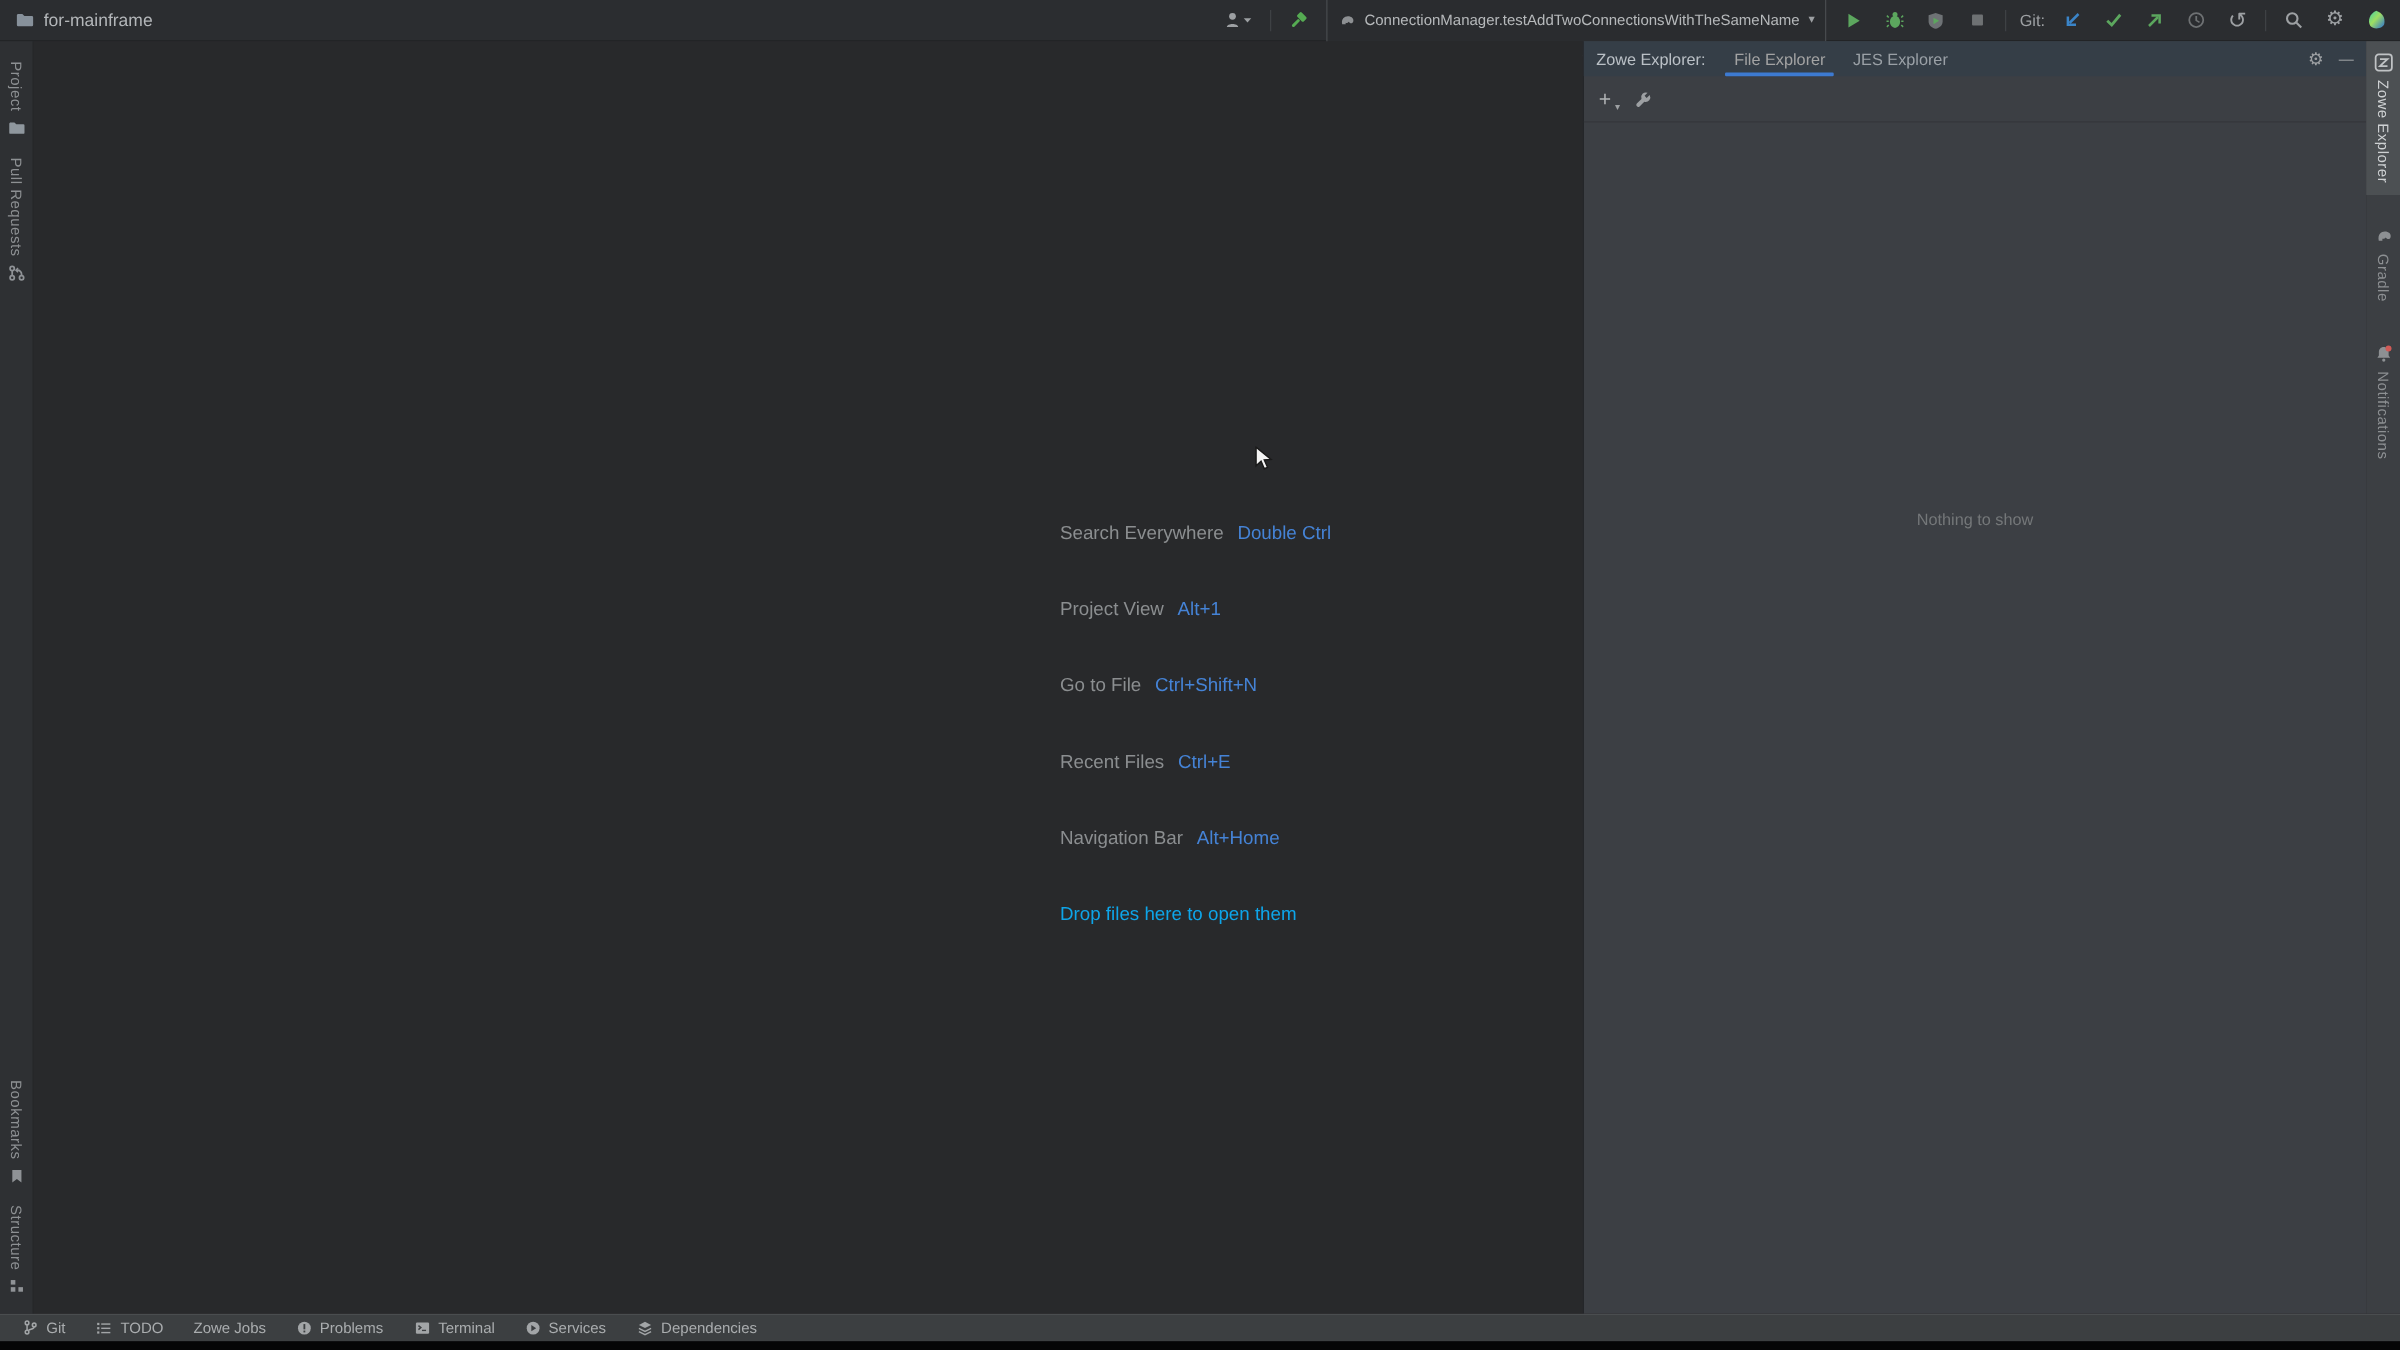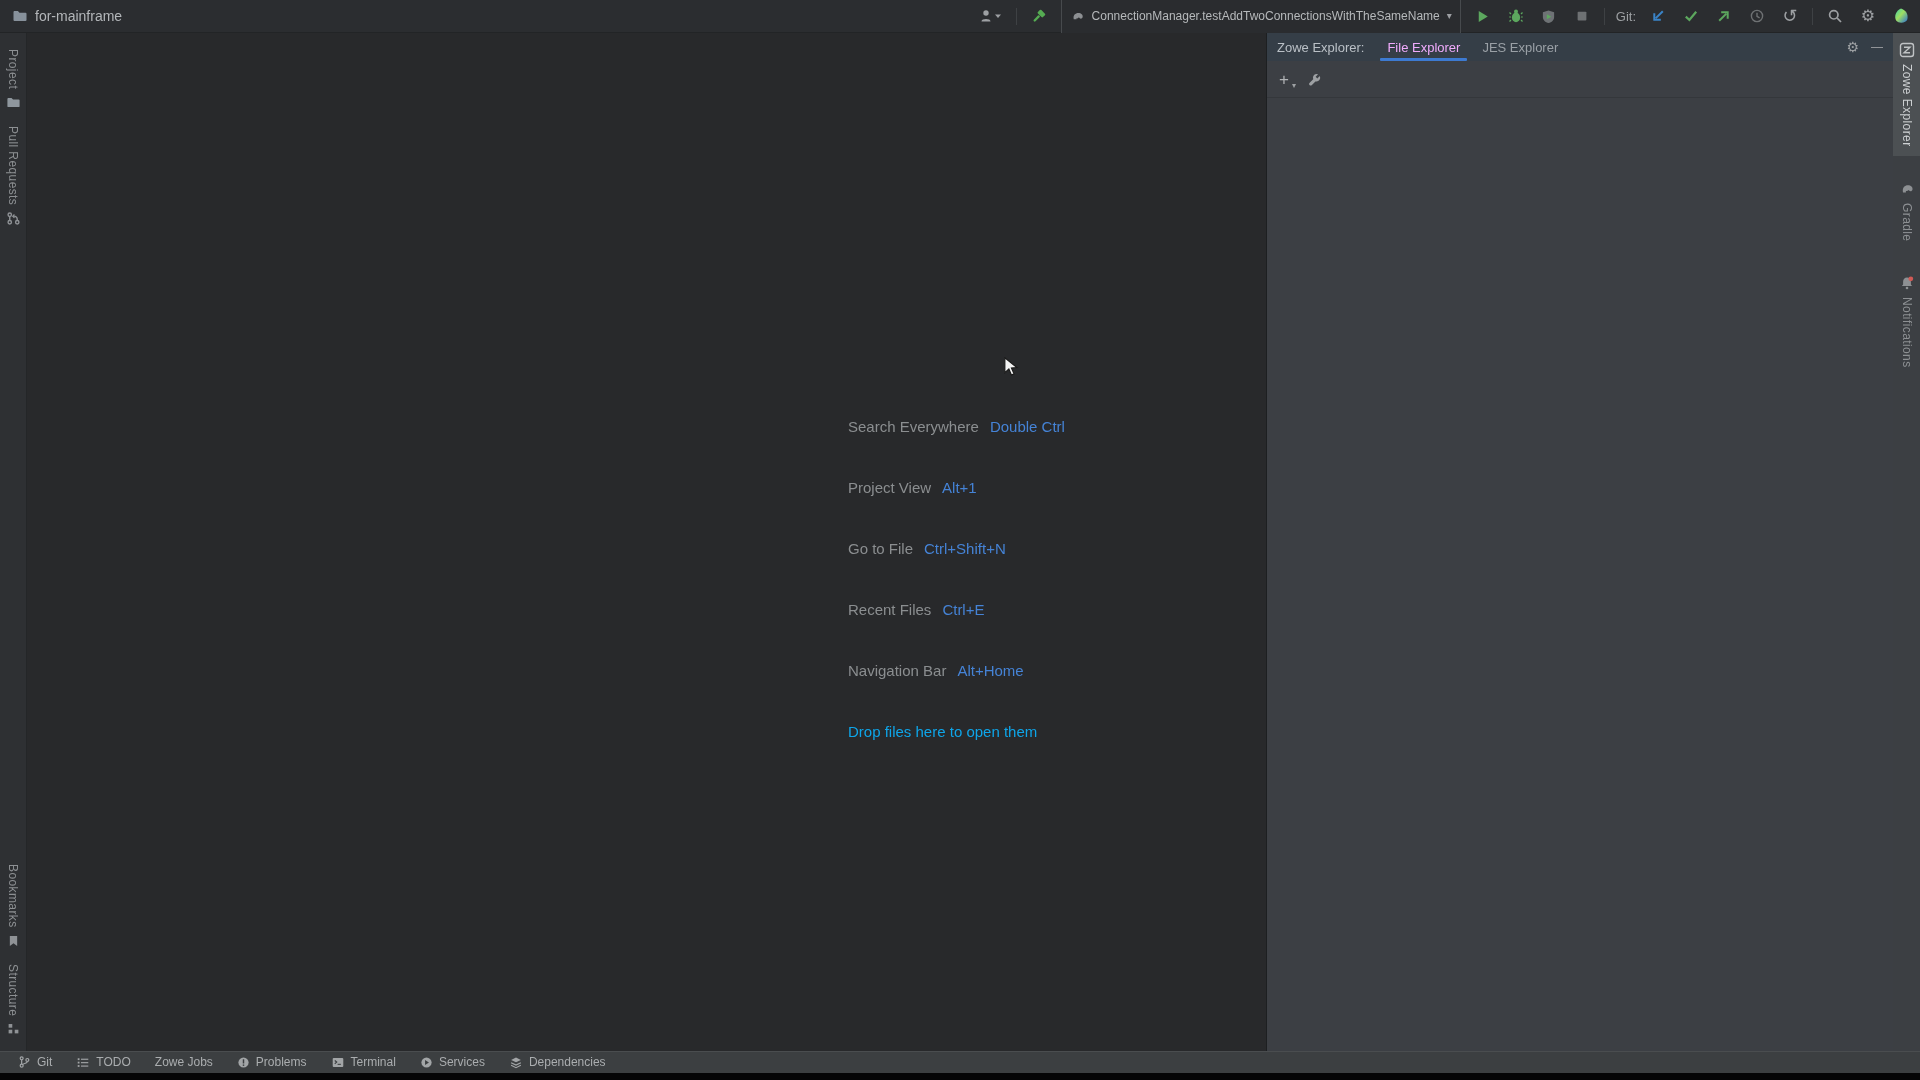--- a/index.html
+++ b/index.html
@@ -38,21 +38,21 @@
   .sc-keys{color:#4583d6;margin-left:11px;}
   .sc-hint{color:#0ea5e9;font-size:15px;}
 
   
   #right-panel{position:absolute;left:1266px;top:33px;width:627px;height:1018px;background:#3c3f44;
     border-left:1px solid #1d1f21;box-sizing:border-box;}
   #tw-header{height:28px;background:#353e47;display:flex;align-items:center;}
   .tw-title{color:#bac0c6;font-size:13px;padding:0 12px 0 10px;}
   .tw-tab{position:relative;height:28px;display:flex;align-items:center;padding:0 11px;
     color:#9aa0a6;font-size:13px;}
-  .tw-tab.selected{color:#f0abfc;}
+  .tw-tab.selected{color:#a3a3a3;}
   .tw-tab.selected::after{content:"";position:absolute;left:4px;right:4px;bottom:0;height:3px;
     background:#3d7ad1;border-radius:1px;}
   .tw-header-actions{margin-left:auto;display:flex;align-items:center;gap:12px;padding-right:10px;}
   #tw-toolbar{height:36px;display:flex;align-items:center;gap:18px;padding-left:12px;
     border-bottom:1px solid #34373b;}
   .plus-wrap{position:relative;color:#b0b3b5;font-size:17px;line-height:1;}
   .plus-caret{position:absolute;right:-7px;bottom:-2px;font-size:8px;color:#9da0a3;}
   #tw-empty{position:absolute;left:0;right:0;top:375px;text-align:center;color:#747779;font-size:13px;}
 
   
@@ -283,20 +283,21 @@
     <div id="tw-toolbar">
       <span class="plus-wrap">
         <span>+</span><span class="plus-caret">▾</span>
       </span>
       <span>
         <svg width="15" height="15" viewBox="0 0 16 16">
             <path d="M13.6 4.2 11 6.8 9.2 5 11.8 2.4A4 4 0 0 0 6.6 7.6L2.6 11.6a1.7 1.7 0 0 0 2.4 2.4l4-4a4 4 0 0 0 4.6-5.8z" fill="#9da0a3"></path>
           </svg>
       </span>
     </div>
+    <div id="tw-empty">Nothing to show</div>
   </div>
 
   <div id="right-stripe">
     <div class="rstripe-item selected">
       <span>
         <svg width="16" height="16" viewBox="0 0 16 16" fill="none">
             <rect x="1.5" y="1.5" width="13" height="13" rx="2.5" stroke="#c0c3c5" stroke-width="1.4"></rect>
             <path d="M5 5.2h6L5 10.8h6" stroke="#c0c3c5" stroke-width="1.4"></path>
           </svg>
       </span>

